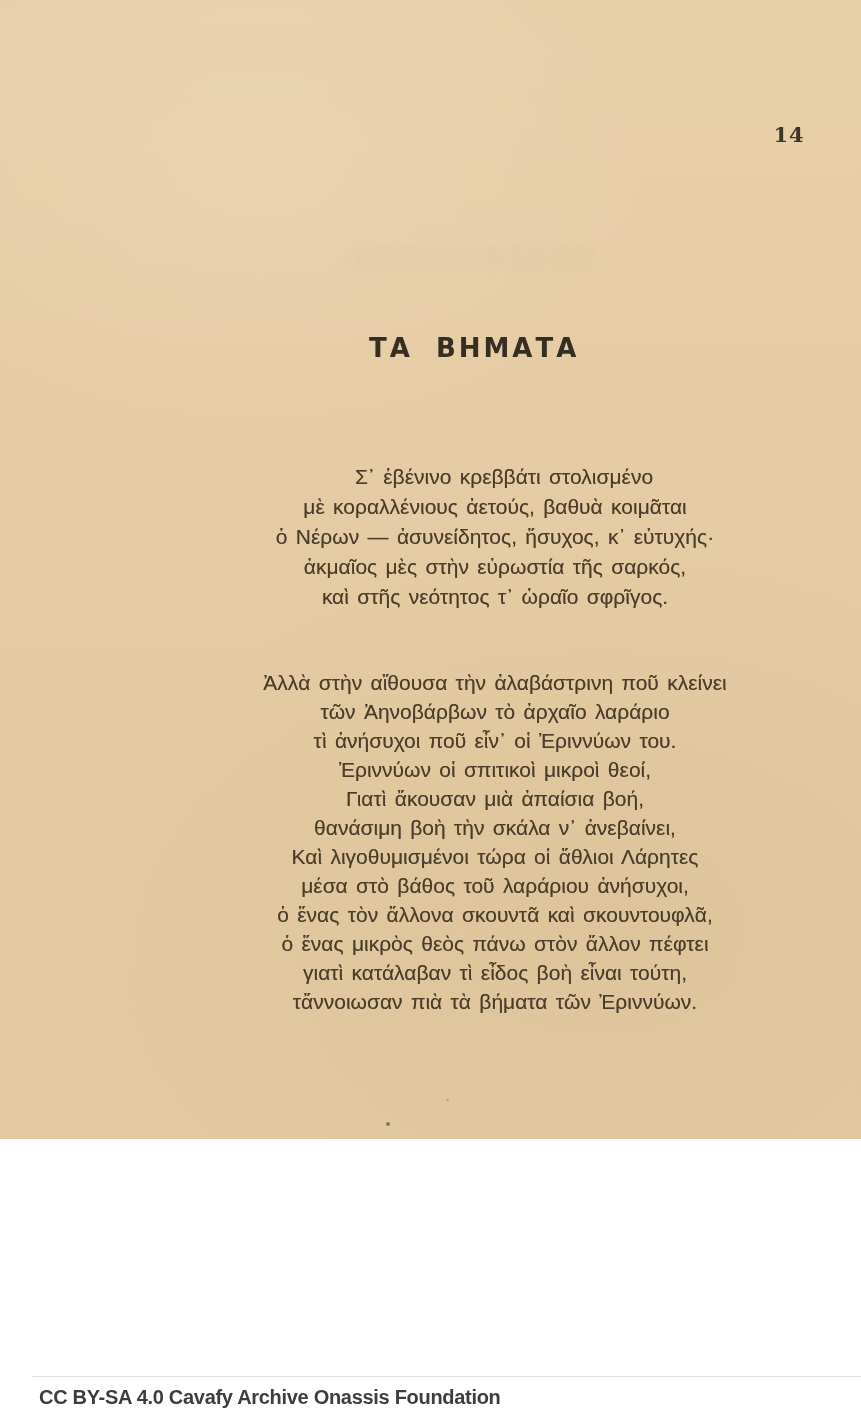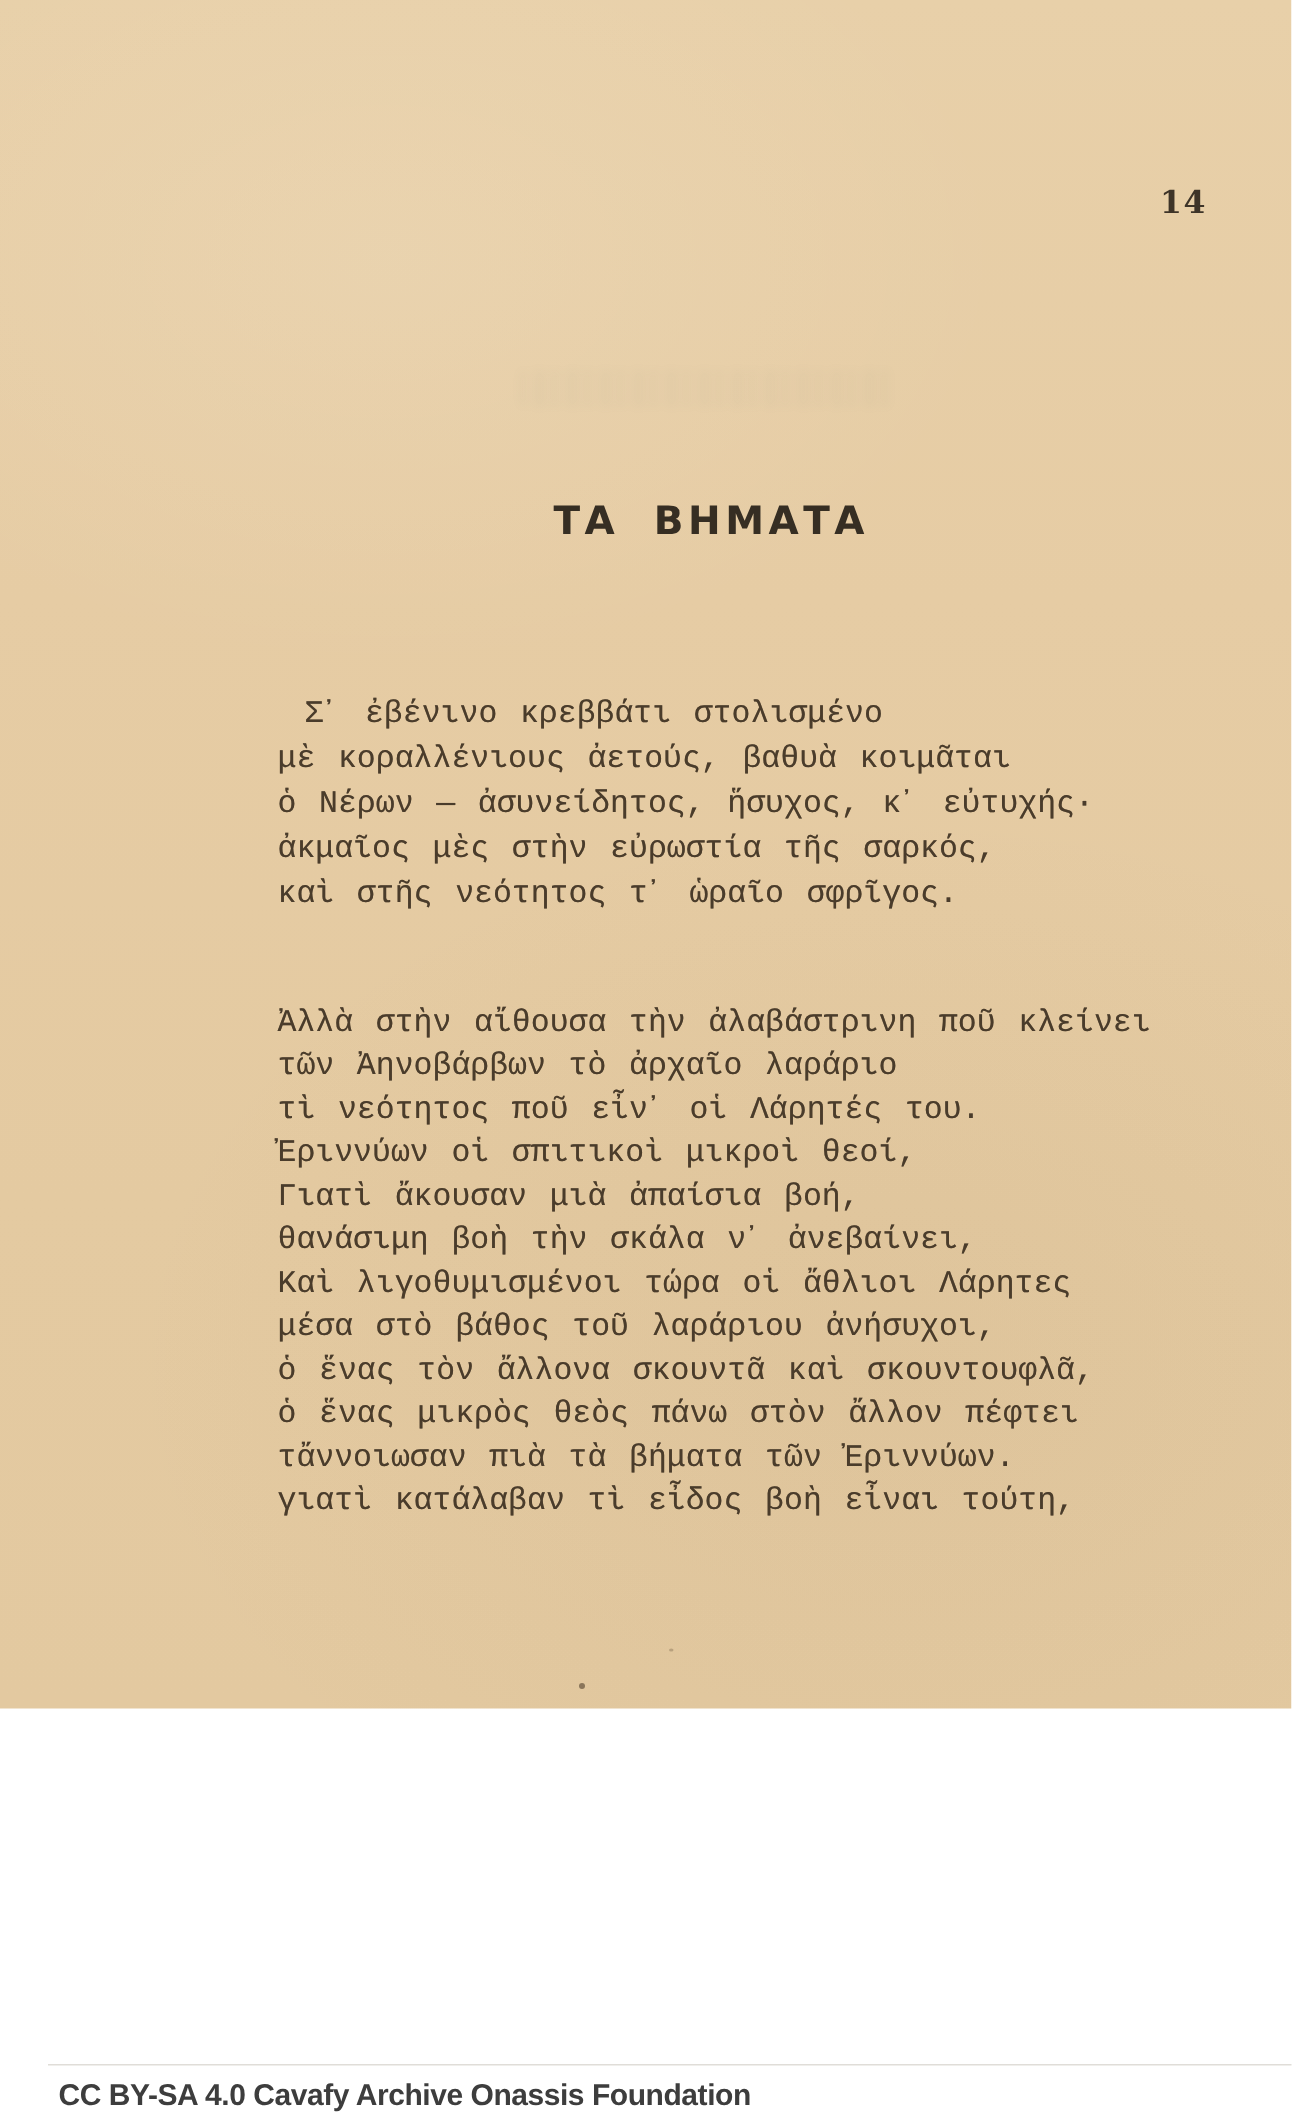--- a/index.html
+++ b/index.html
@@ -59,25 +59,26 @@
     font-weight: bold;
     color: #362e23;
     letter-spacing: 3px;
     word-spacing: 11px;
   }
   .poem-body {
     position: absolute;
     left: 185px;
     top: 462px;
     width: 620px;
-    font-family: Liberation Mono, monospace;
+    font-family: Liberation Sans, sans-serif;
     font-size: 21px;
     color: #4a3c2b;
     word-spacing: 2.5px;
     text-shadow: 0 0 0.4px rgba(74,60,43,0.55);
+    text-align: center;
   }
   .stanza-1 .poem-line { line-height: 30px; height: 30px; white-space: nowrap; }
   .stanza-2 .poem-line { line-height: 29px; height: 29px; white-space: nowrap; }
   .stanza-1 { margin-bottom: 56px; }
   .stanza-1 .poem-line:first-child { padding-left: 18px; }
   .ink-speck {
     position: absolute;
     width: 4px; height: 4px;
     border-radius: 50%;
     background: #5a4a35;
@@ -123,30 +124,30 @@
     <div class="stanza-1">
       <div class="poem-line">Σ᾽ ἐβένινο κρεββάτι στολισμένο</div>
       <div class="poem-line">μὲ κοραλλένιους ἀετούς, βαθυὰ κοιμᾶται</div>
       <div class="poem-line">ὁ Νέρων — ἀσυνείδητος, ἥσυχος, κ᾽ εὐτυχής·</div>
       <div class="poem-line">ἀκμαῖος μὲς στὴν εὐρωστία τῆς σαρκός,</div>
       <div class="poem-line">καὶ στῆς νεότητος τ᾽ ὡραῖο σφρῖγος.</div>
     </div>
     <div class="stanza-2">
       <div class="poem-line">Ἀλλὰ στὴν αἴθουσα τὴν ἀλαβάστρινη ποῦ κλείνει</div>
       <div class="poem-line">τῶν Ἀηνοβάρβων τὸ ἀρχαῖο λαράριο</div>
-      <div class="poem-line">τὶ νεότητος ποῦ εἶν᾽ οἱ Λάρητές του.</div>
+      <div class="poem-line">τὶ ἀνήσυχοι ποῦ εἶν᾽ οἱ Ἐριννύων του.</div>
       <div class="poem-line">Ἐριννύων οἱ σπιτικοὶ μικροὶ θεοί,</div>
       <div class="poem-line">Γιατὶ ἄκουσαν μιὰ ἀπαίσια βοή,</div>
       <div class="poem-line">θανάσιμη βοὴ τὴν σκάλα ν᾽ ἀνεβαίνει,</div>
       <div class="poem-line">Καὶ λιγοθυμισμένοι τώρα οἱ ἄθλιοι Λάρητες</div>
       <div class="poem-line">μέσα στὸ βάθος τοῦ λαράριου ἀνήσυχοι,</div>
       <div class="poem-line">ὁ ἕνας τὸν ἄλλονα σκουντᾶ καὶ σκουντουφλᾶ,</div>
       <div class="poem-line">ὁ ἕνας μικρὸς θεὸς πάνω στὸν ἄλλον πέφτει</div>
+      <div class="poem-line">γιατὶ κατάλαβαν τὶ εἶδος βοὴ εἶναι τούτη,</div>
       <div class="poem-line">τἄννοιωσαν πιὰ τὰ βήματα τῶν Ἐριννύων.</div>
-      <div class="poem-line">γιατὶ κατάλαβαν τὶ εἶδος βοὴ εἶναι τούτη,</div>
     </div>
   </div>
 
   <div class="ink-speck speck-1"></div>
   <div class="ink-speck speck-2"></div>
 </div>
 
 <div class="footer-band">
   <span class="footer-credit">CC BY-SA 4.0 Cavafy Archive Onassis Foundation</span>
 </div>

